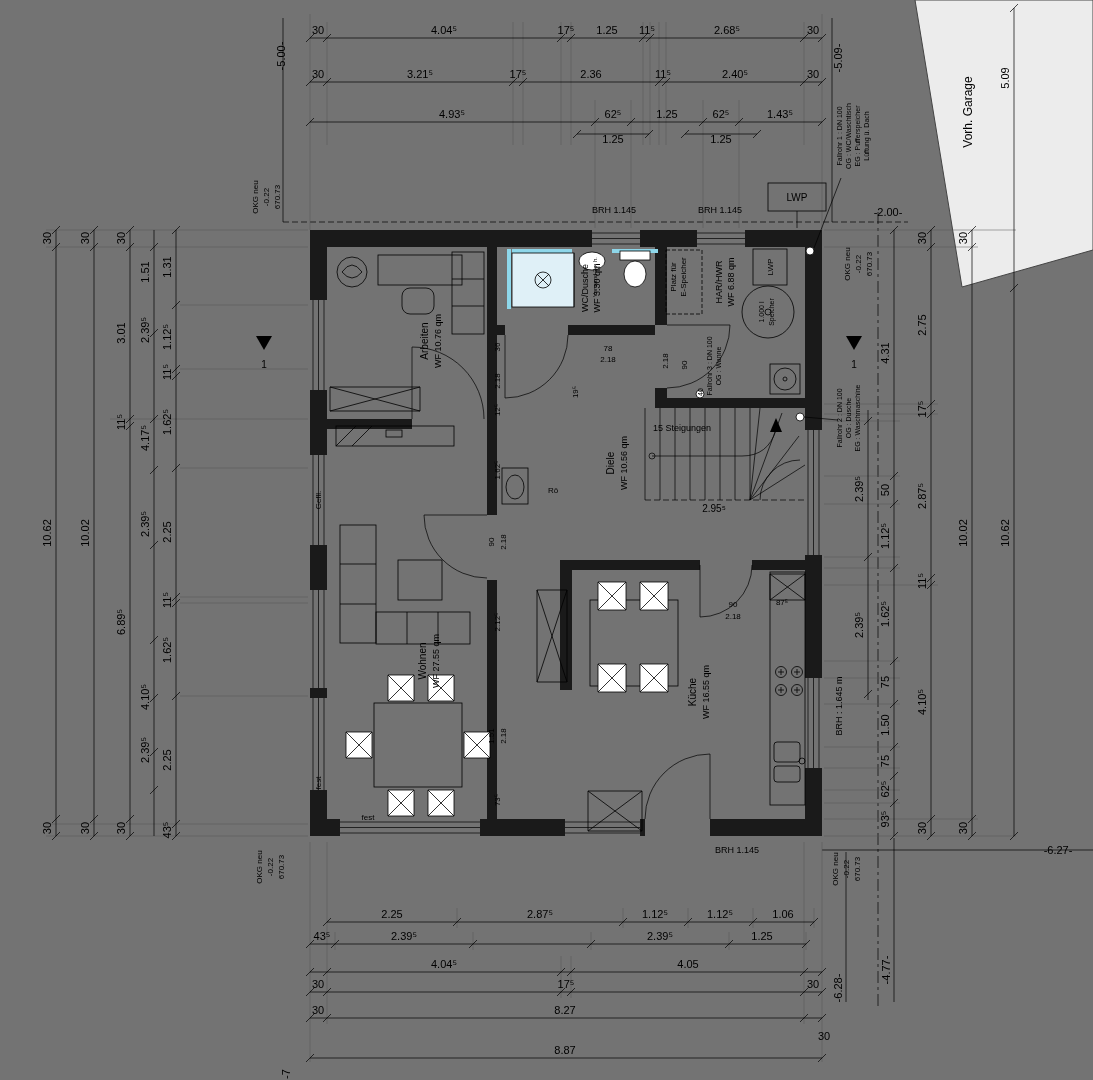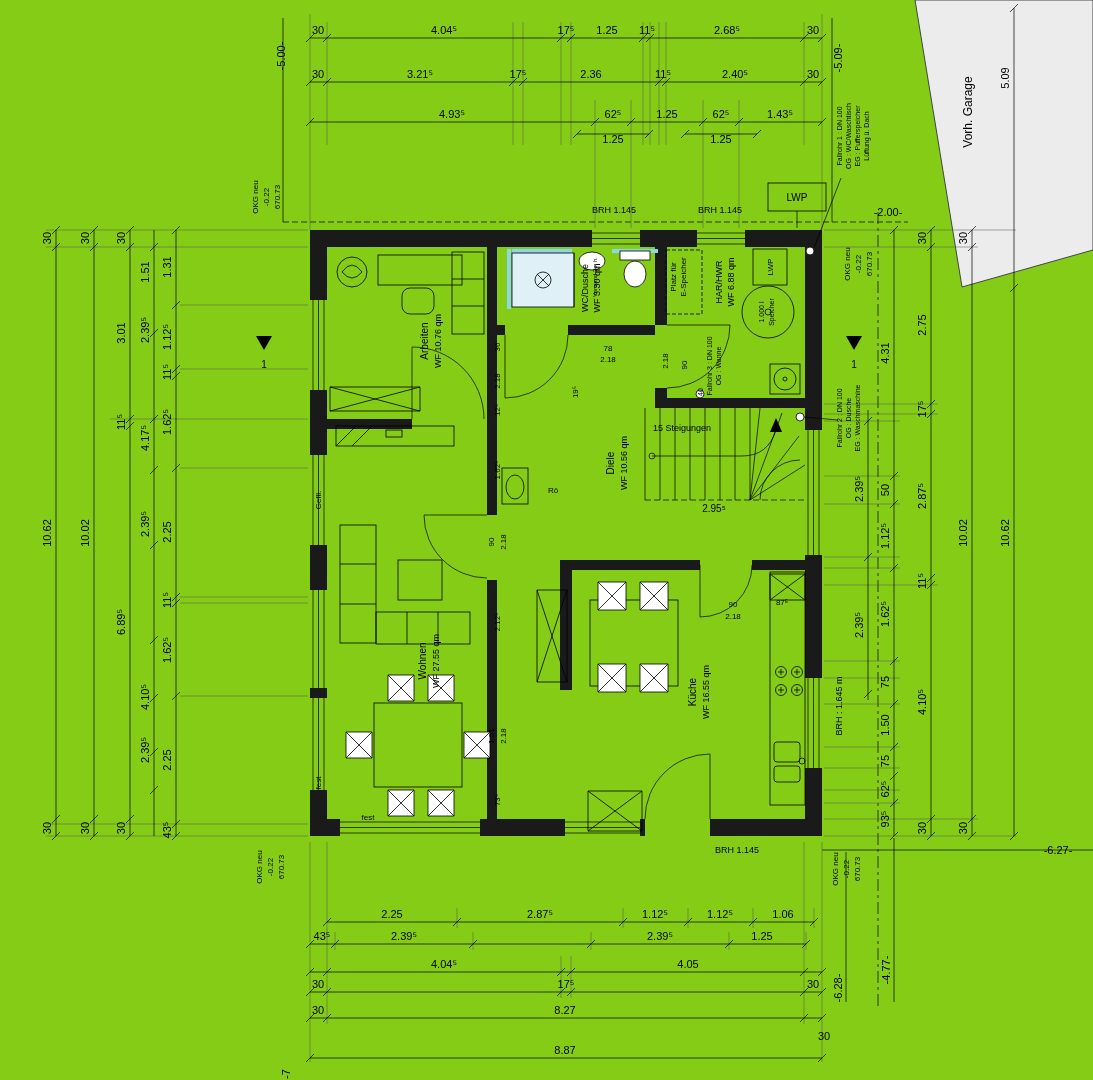--- a/index.html
+++ b/index.html
@@ -1,16 +1,16 @@
 <!DOCTYPE html>
 <html style="--wall: #1a1a1a; --tile: #8ed7ea; --shower: #dff0f7; --garage: #ececec; --line: #000000;"><head>
 <meta charset="utf-8">
 <style>
   html,body{margin:0;padding:0;background:#fff;}
-  .stage{position:relative;width:1093px;height:1080px;background:#84cc16;overflow:hidden;
+  .stage{position:relative;width:1093px;height:1080px;background:#737373;overflow:hidden;
          font-family:"Liberation Sans",sans-serif;}
   svg text{font-family:"Liberation Sans",sans-serif;fill:#000;}
   .wall{fill:var(--wall,#1a1a1a);}
   .thin{stroke:#000;stroke-width:.7;fill:none;}
   .f{stroke:#000;stroke-width:.8;fill:none;}
   .fw{stroke:#000;stroke-width:.8;fill:#fff;}
   .ext{stroke:#555;stroke-width:.5;fill:none;}
   .dimline{stroke:#000;stroke-width:.7;fill:none;}
   .dash{stroke-dasharray:6 3;}
   .dash2{stroke-dasharray:4 2;}

